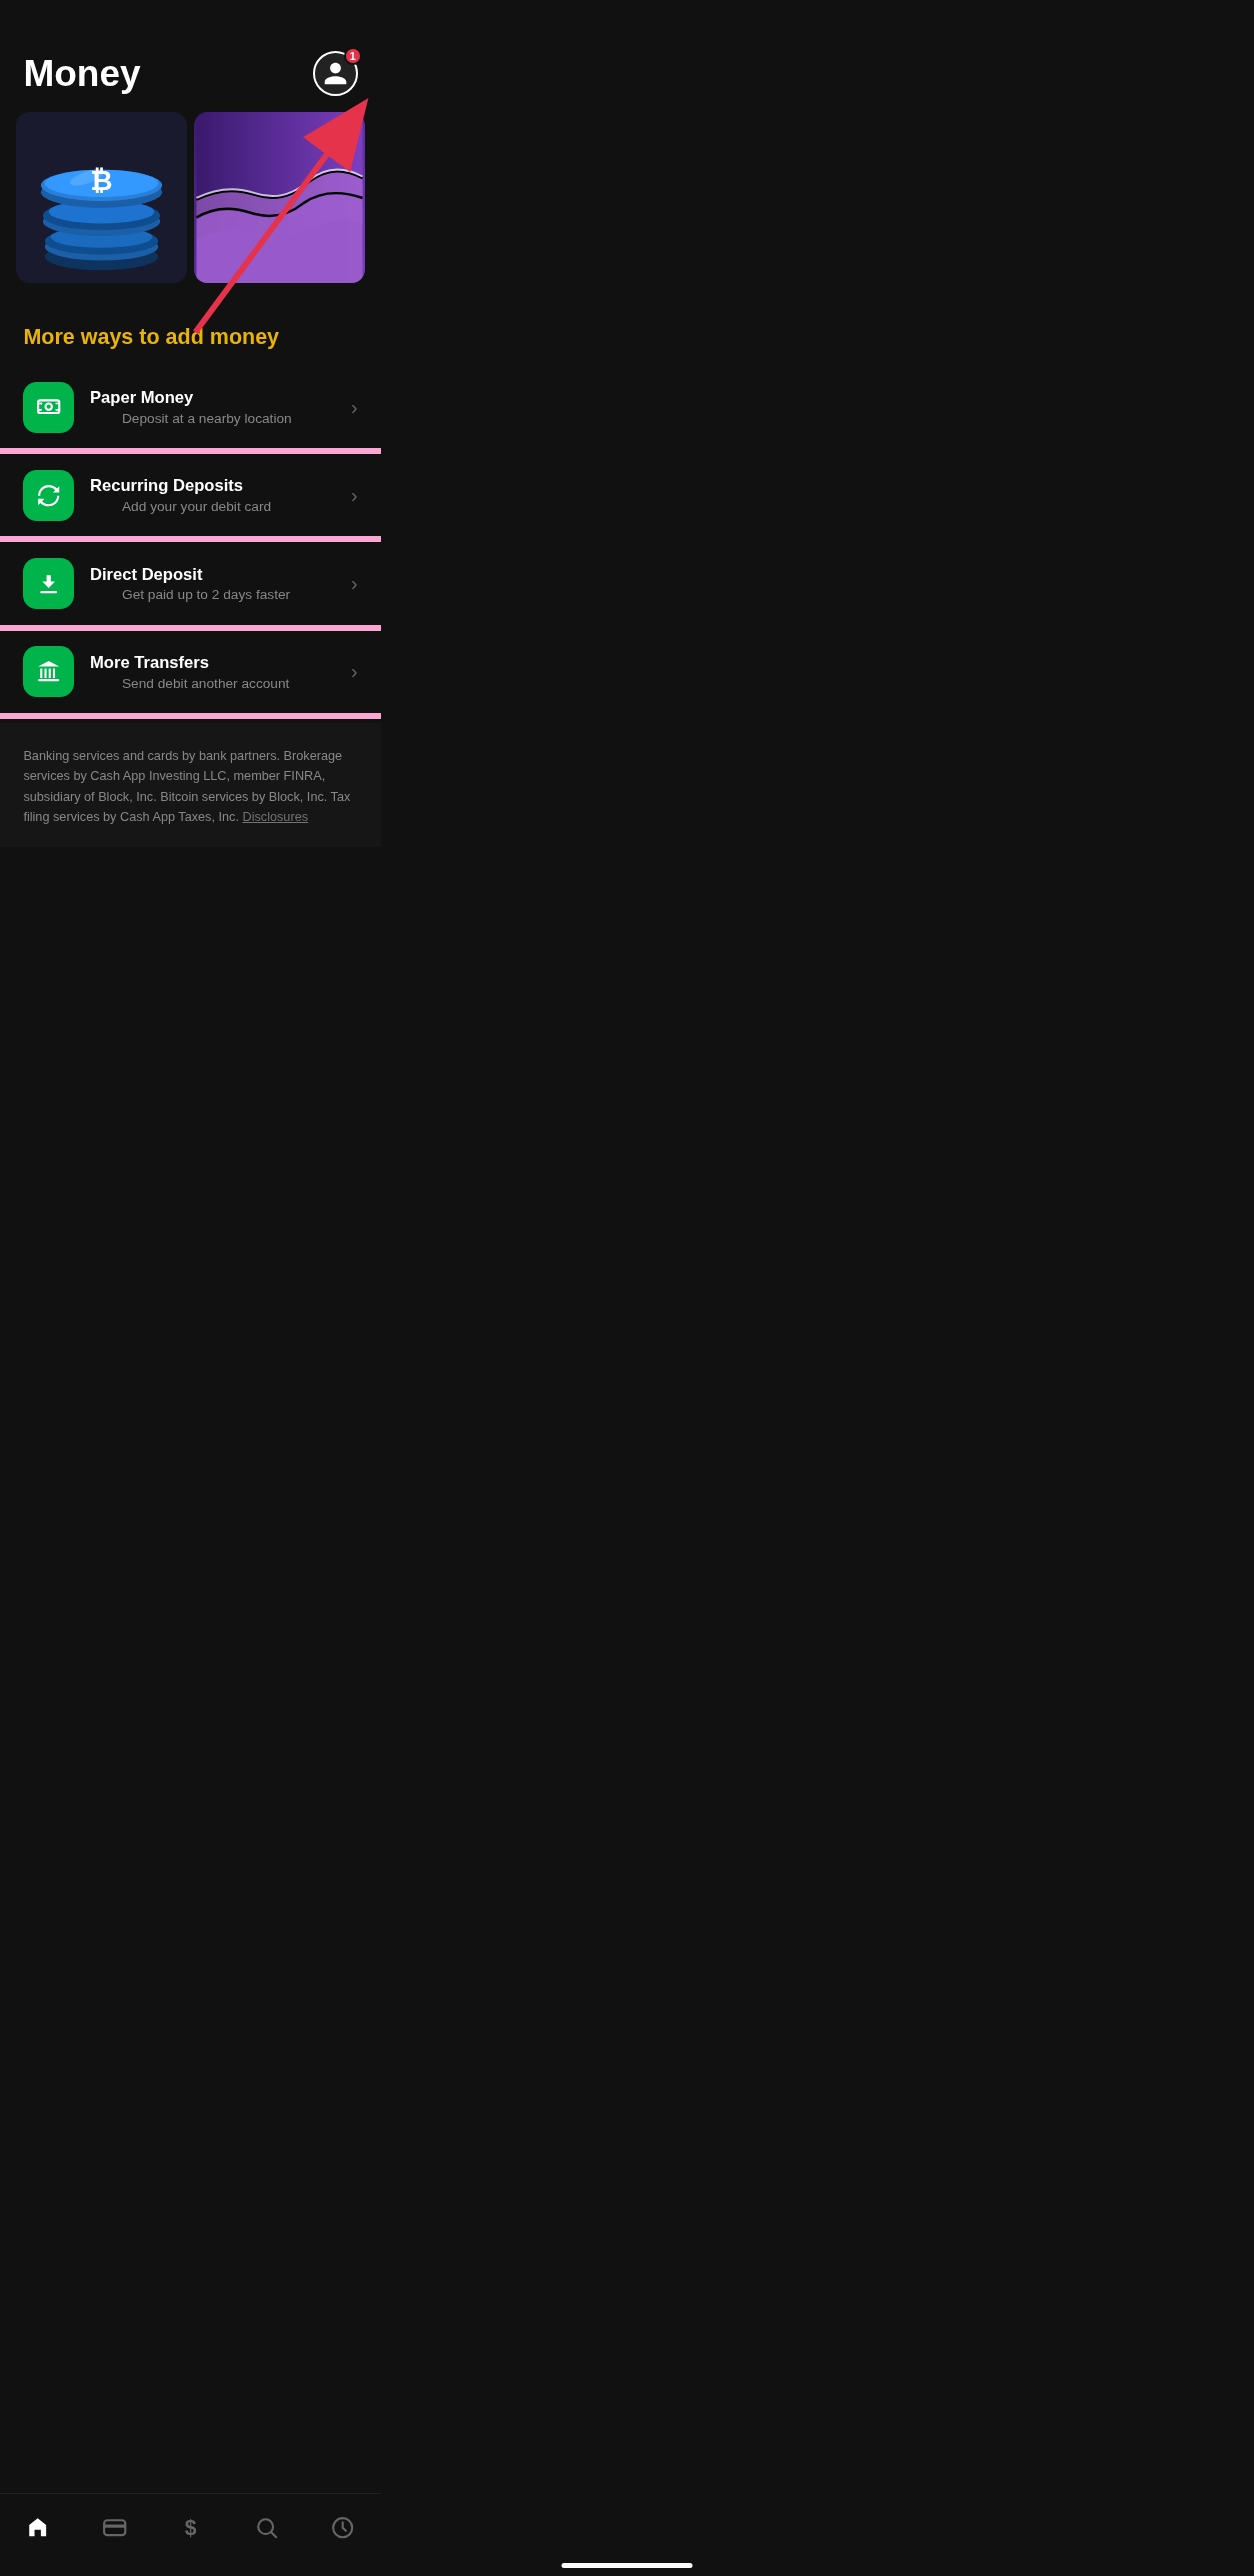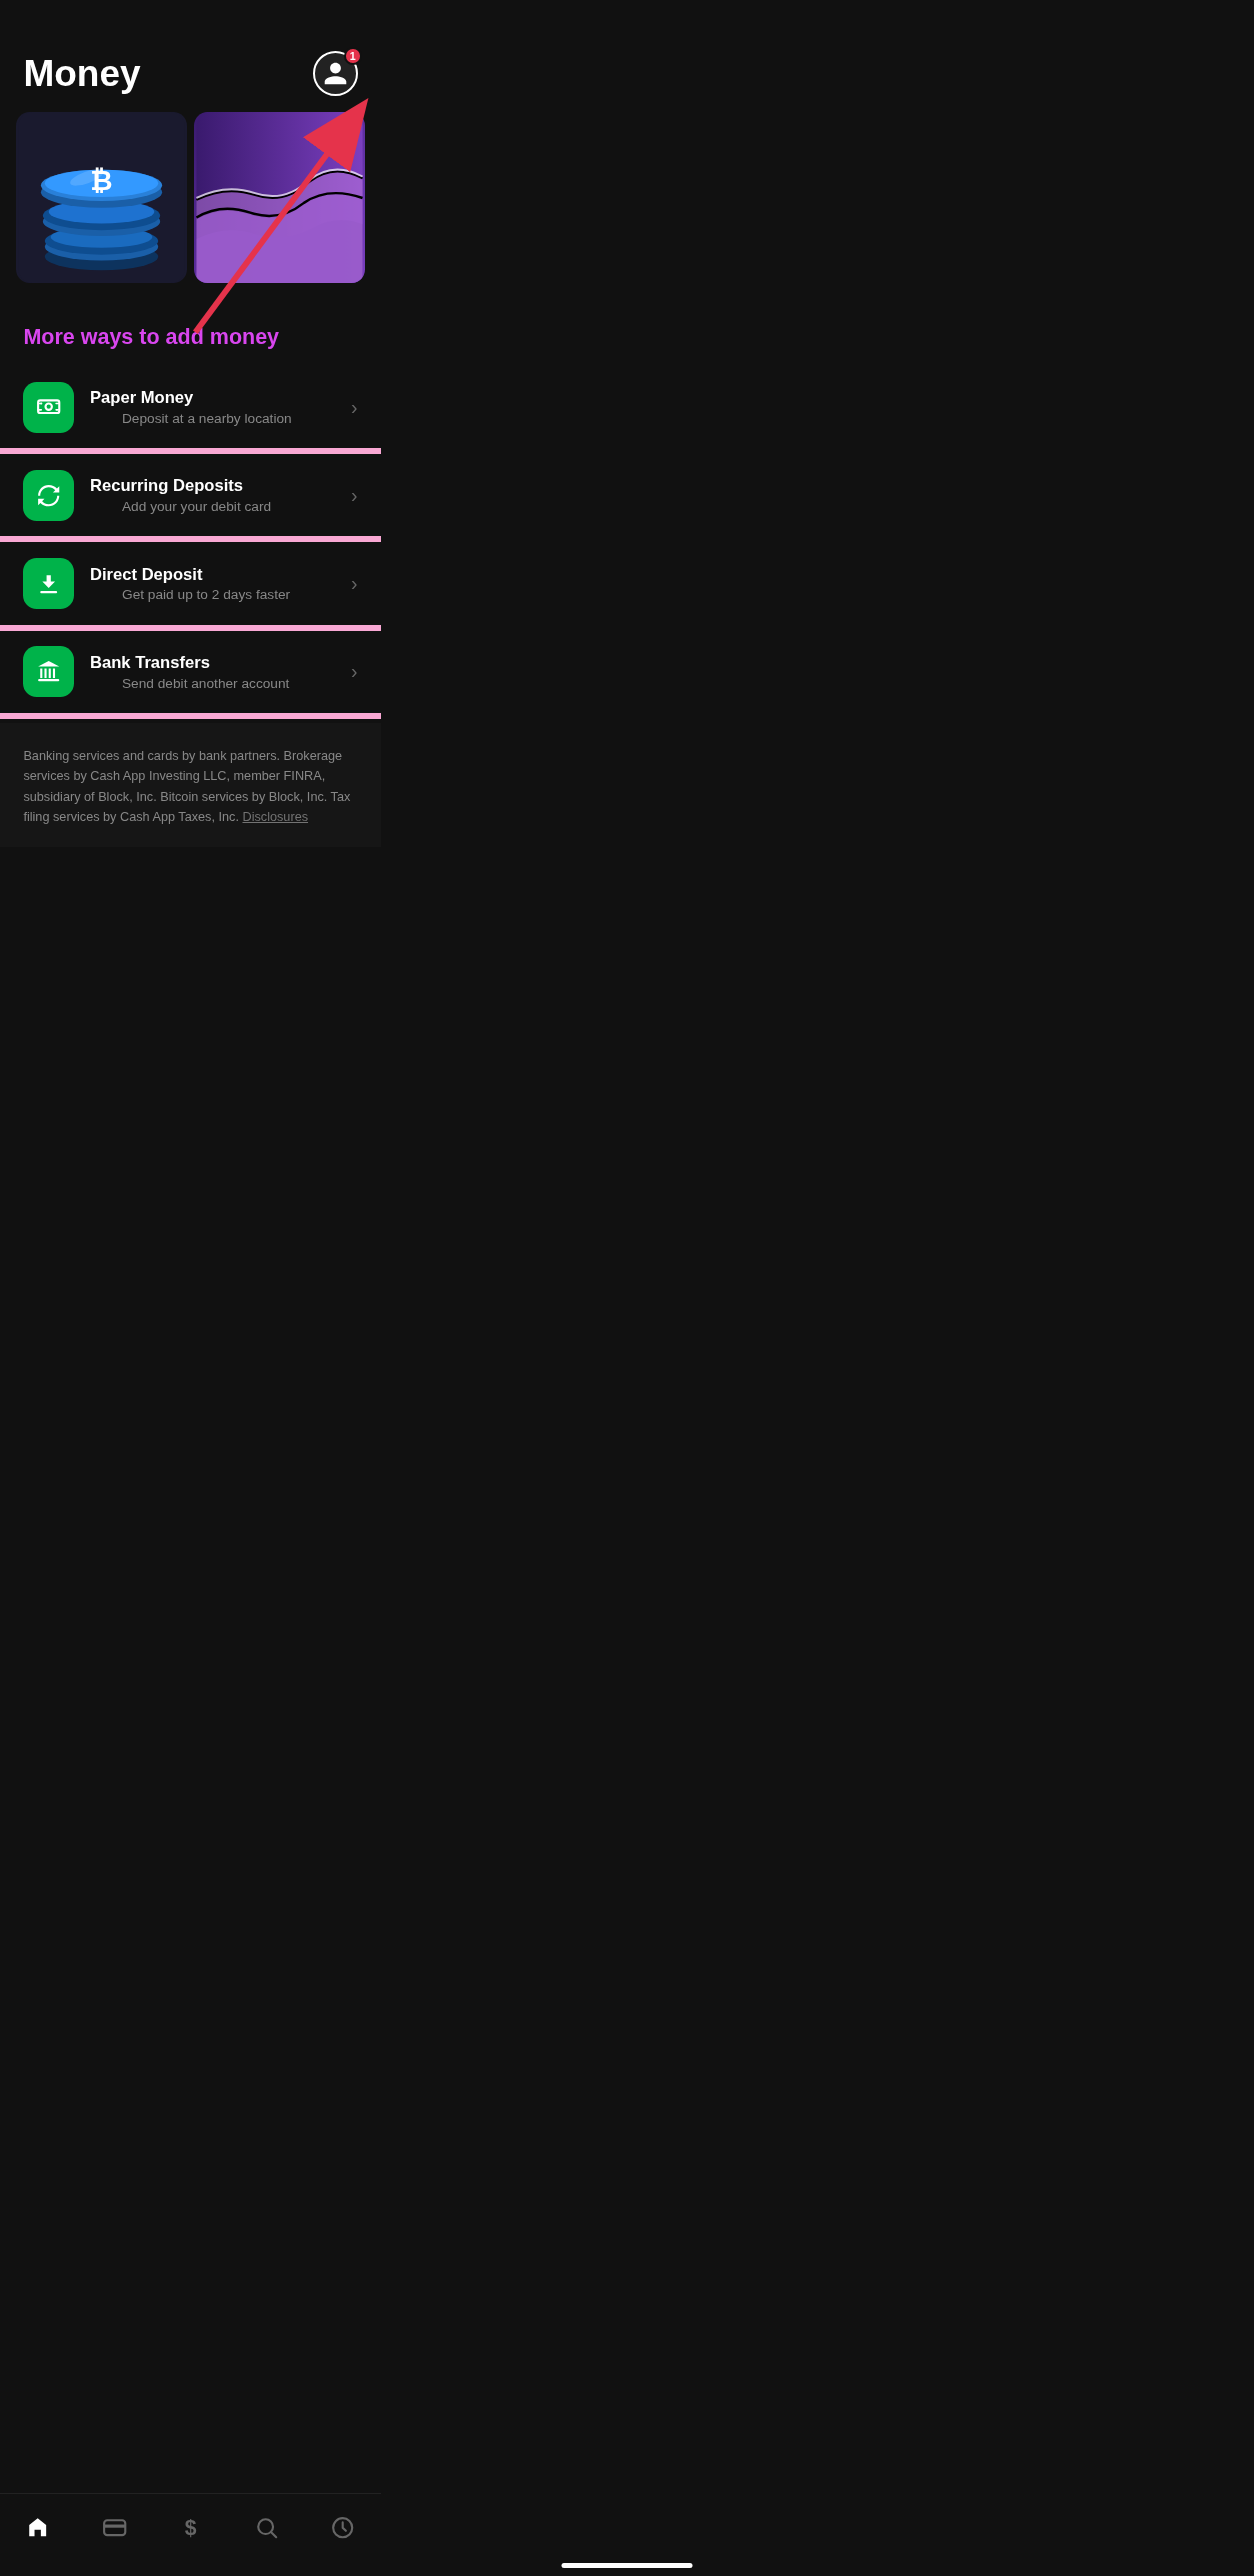--- a/index.html
+++ b/index.html
@@ -98,21 +98,21 @@
       background: linear-gradient(135deg, #3a1a6e 0%, #5b2d9e 50%, #7b3fc0 100%);
       display: flex;
       align-items: center;
       justify-content: center;
     }
 
     
     .section-title {
       font-size: 21.5px;
       font-weight: 700;
-      color: #d946ef;
+      color: #eab308;
       padding: 19.5px 23.4px 15.6px 23.4px;
     }
 
     .menu-list {
       list-style: none;
     }
 
     .menu-item {
       display: flex;
       align-items: center;
@@ -378,21 +378,21 @@
           <svg viewBox="0 0 24 24">
             <path d="M12 2L2 7h20L12 2z" fill="white"></path>
             <rect x="4" y="9" width="2" height="9" fill="white"></rect>
             <rect x="8" y="9" width="2" height="9" fill="white"></rect>
             <rect x="12" y="9" width="2" height="9" fill="white"></rect>
             <rect x="16" y="9" width="2" height="9" fill="white"></rect>
             <rect x="2" y="19" width="20" height="2" rx="1" fill="white"></rect>
           </svg>
         </div>
         <div class="menu-text">
-          <div class="menu-title">Bank Transfers</div>
+          <div class="menu-title">More Transfers</div>
           <div class="menu-subtitle">Send debit another account</div>
         </div>
         <span class="chevron">›</span>
       </li>
     </ul>
   </div>
 
   <div class="disclaimer">
     <p class="disclaimer-text">
       <span>Banking services and cards by bank partners. Brokerage services by Cash App Investing LLC, member FINRA, subsidiary of Block, Inc. Bitcoin services by Block, Inc. Tax filing services by Cash App Taxes, Inc.</span>

